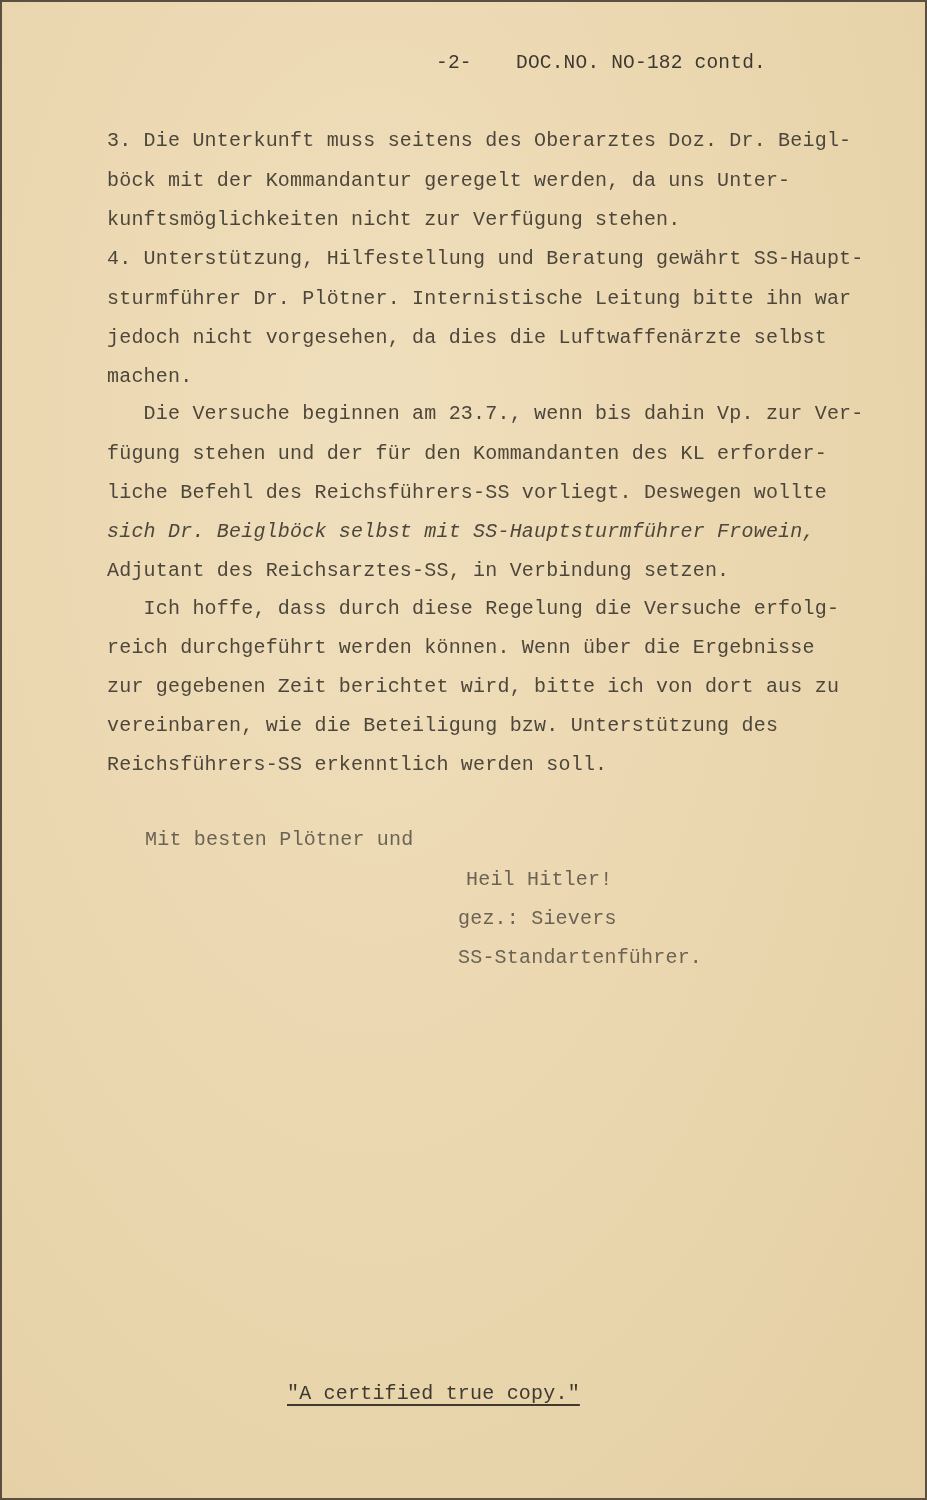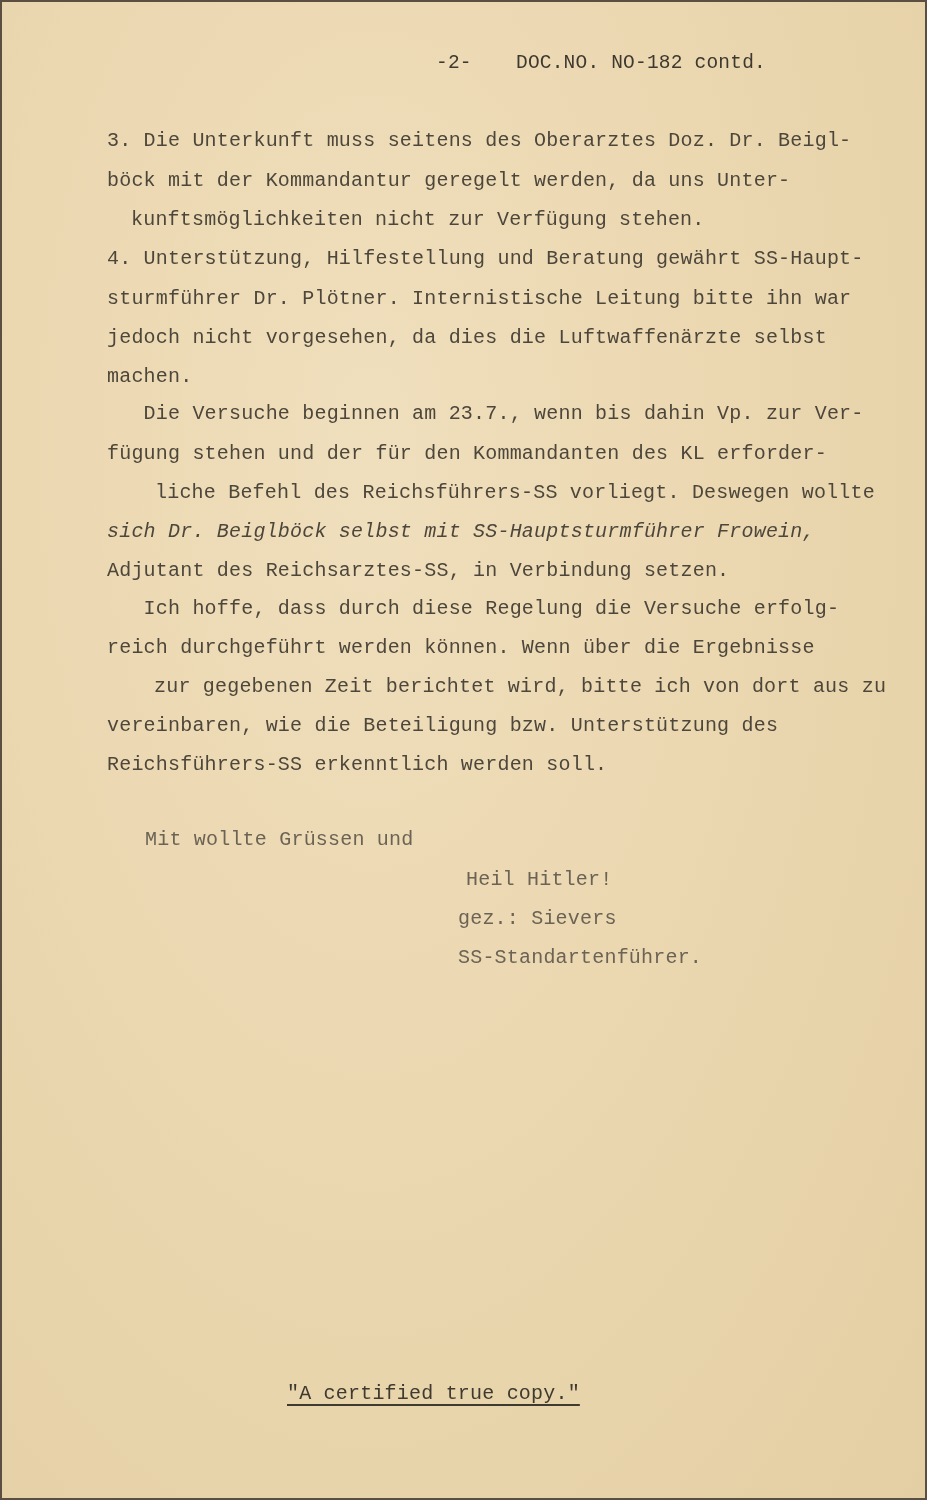--- a/index.html
+++ b/index.html
@@ -34,39 +34,39 @@
 <body>
 
 <div class="page">
 
   <div class="line header" style="left:434px; top:50px;">-2-</div>
   <div class="line header" style="left:514px; top:50px;">DOC.NO. NO-182 contd.</div>
 
   <div>
     <div class="line" style="left:105px; top:127px;">3. Die Unterkunft muss seitens des Oberarztes Doz. Dr. Beigl-</div>
     <div class="line" style="left:105px; top:167px;">böck mit der Kommandantur geregelt werden, da uns Unter-</div>
-    <div class="line" style="left:105px; top:206px;margin-left:24px;">kunftsmöglichkeiten nicht zur Verfügung stehen.</div>
+    <div class="line" style="left:105px; top:206px;">kunftsmöglichkeiten nicht zur Verfügung stehen.</div>
     <div class="line" style="left:105px; top:245px;">4. Unterstützung, Hilfestellung und Beratung gewährt SS-Haupt-</div>
     <div class="line" style="left:105px; top:285px;">sturmführer Dr. Plötner. Internistische Leitung bitte ihn war</div>
     <div class="line" style="left:105px; top:324px;">jedoch nicht vorgesehen, da dies die Luftwaffenärzte selbst</div>
     <div class="line" style="left:105px; top:363px;">machen.</div>
     <div class="line" style="left:105px; top:400px;">   Die Versuche beginnen am 23.7., wenn bis dahin Vp. zur Ver-</div>
     <div class="line" style="left:105px; top:440px;">fügung stehen und der für den Kommandanten des KL erforder-</div>
-    <div class="line" style="left:105px; top:479px;margin-left:48px;">liche Befehl des Reichsführers-SS vorliegt. Deswegen wollte</div>
+    <div class="line" style="left:105px; top:479px;">liche Befehl des Reichsführers-SS vorliegt. Deswegen wollte</div>
     <div class="line" style="left:105px; top:518px;font-style:italic;">sich Dr. Beiglböck selbst mit SS-Hauptsturmführer Frowein,</div>
     <div class="line" style="left:105px; top:557px;">Adjutant des Reichsarztes-SS, in Verbindung setzen.</div>
     <div class="line" style="left:105px; top:595px;">   Ich hoffe, dass durch diese Regelung die Versuche erfolg-</div>
     <div class="line" style="left:105px; top:634px;">reich durchgeführt werden können. Wenn über die Ergebnisse</div>
-    <div class="line" style="left:105px; top:673px;margin-left:47px;">zur gegebenen Zeit berichtet wird, bitte ich von dort aus zu</div>
+    <div class="line" style="left:105px; top:673px;">zur gegebenen Zeit berichtet wird, bitte ich von dort aus zu</div>
     <div class="line" style="left:105px; top:712px;">vereinbaren, wie die Beteiligung bzw. Unterstützung des</div>
     <div class="line" style="left:105px; top:751px;">Reichsführers-SS erkenntlich werden soll.</div>
   </div>
 
   <div>
-    <div class="line faint" style="left:143px; top:826px;">Mit wollte Grüssen und</div>
+    <div class="line faint" style="left:143px; top:826px;">Mit besten Plötner und</div>
     <div class="line faint" style="left:464px; top:866px;">Heil Hitler!</div>
     <div class="line faint" style="left:456px; top:905px;">gez.: Sievers</div>
     <div class="line faint" style="left:456px; top:944px;">SS-Standartenführer.</div>
   </div>
 
   <div class="line cert" style="left:285px; top:1380px;">"A certified true copy."</div>
 
 </div>
 
 </body></html>

